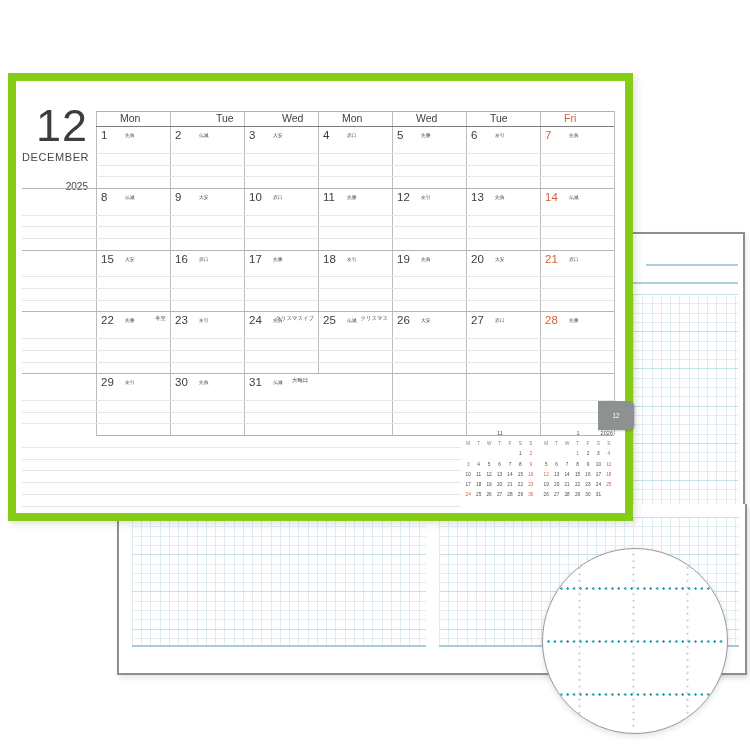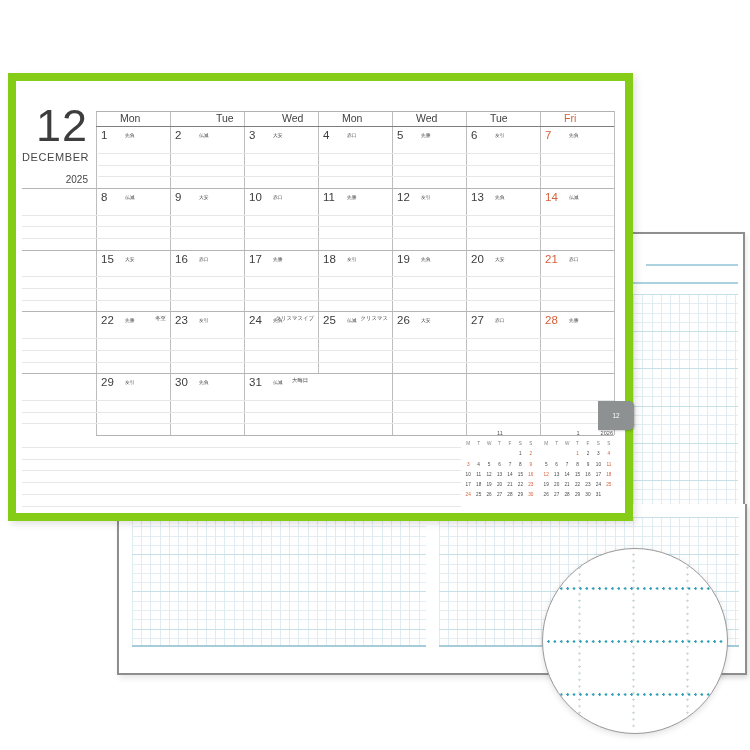--- a/index.html
+++ b/index.html
@@ -19,21 +19,21 @@
   
   .bluegrid{background-image:
       repeating-linear-gradient(to bottom,#c7dfe7 0px,#c7dfe7 1px,transparent 1px,transparent 37.2px),
       repeating-linear-gradient(to right,#dfecf1 0px,#dfecf1 1px,transparent 1px,transparent 9.25px),
       repeating-linear-gradient(to bottom,#e2eef2 0px,#e2eef2 1px,transparent 1px,transparent 9.3px);}
   .blueline{background:#abd2de;height:2px;}
   
   #month-block{left:6px;top:22px;width:66px;text-align:right;color:#3d3d3d;}
   #month-number{font-size:45px;line-height:46px;letter-spacing:1px;}
   #month-name{font-size:11px;letter-spacing:.6px;margin-top:2px;color:#464646;}
-  #month-year{font-size:10px;margin-top:11px;color:#464646;}
+  #month-year{font-size:10px;margin-top:18px;color:#464646;}
   .wd{position:absolute;top:31px;font-size:10.5px;color:#3f3f3f;padding-left:18px;}
   .wd.sun{color:#d6603a;}
   .daycell{position:absolute;}
   .daynum{font-size:11.5px;color:#3c3c3c;}
   .daynum.sun{color:#d6603a;}
   .rokuyo{font-size:4.8px;color:#4c4c4c;margin-left:7px;position:relative;top:-3px;}
   .daynote{position:absolute;top:4px;right:4px;font-size:5.4px;color:#444;white-space:nowrap;}
   .daynote.mid{right:auto;left:48px;}
   .gline{position:absolute;}
   

